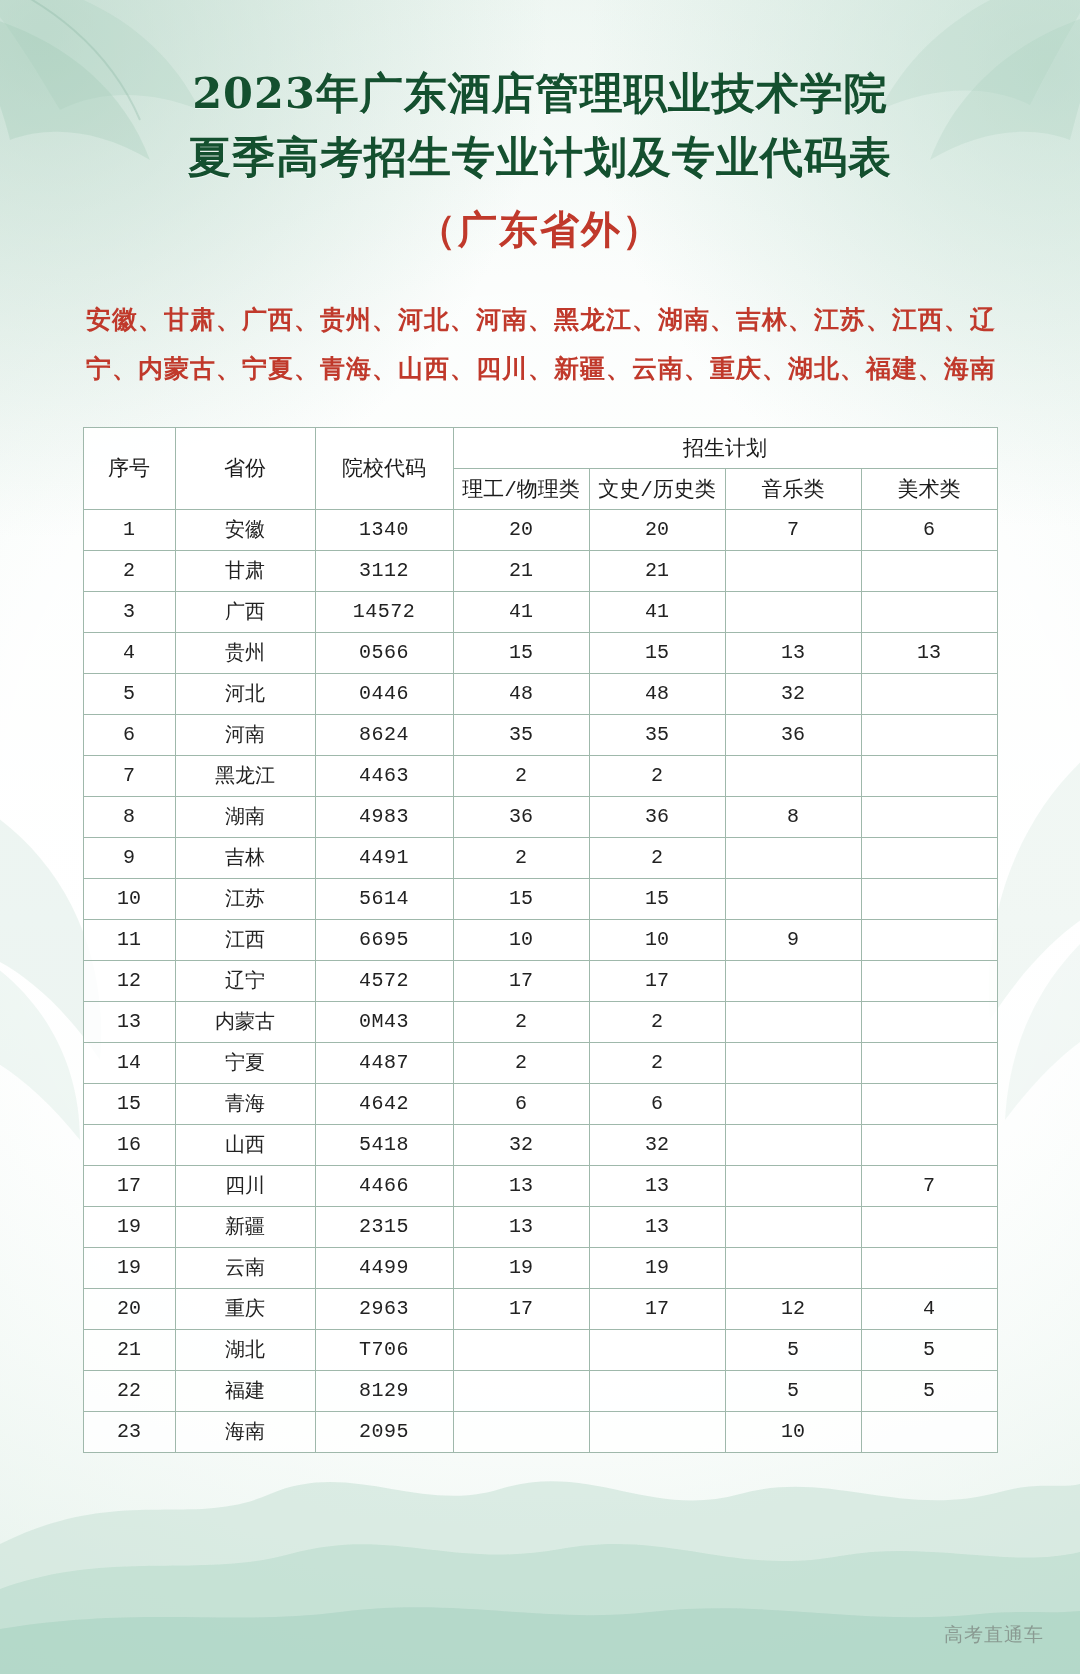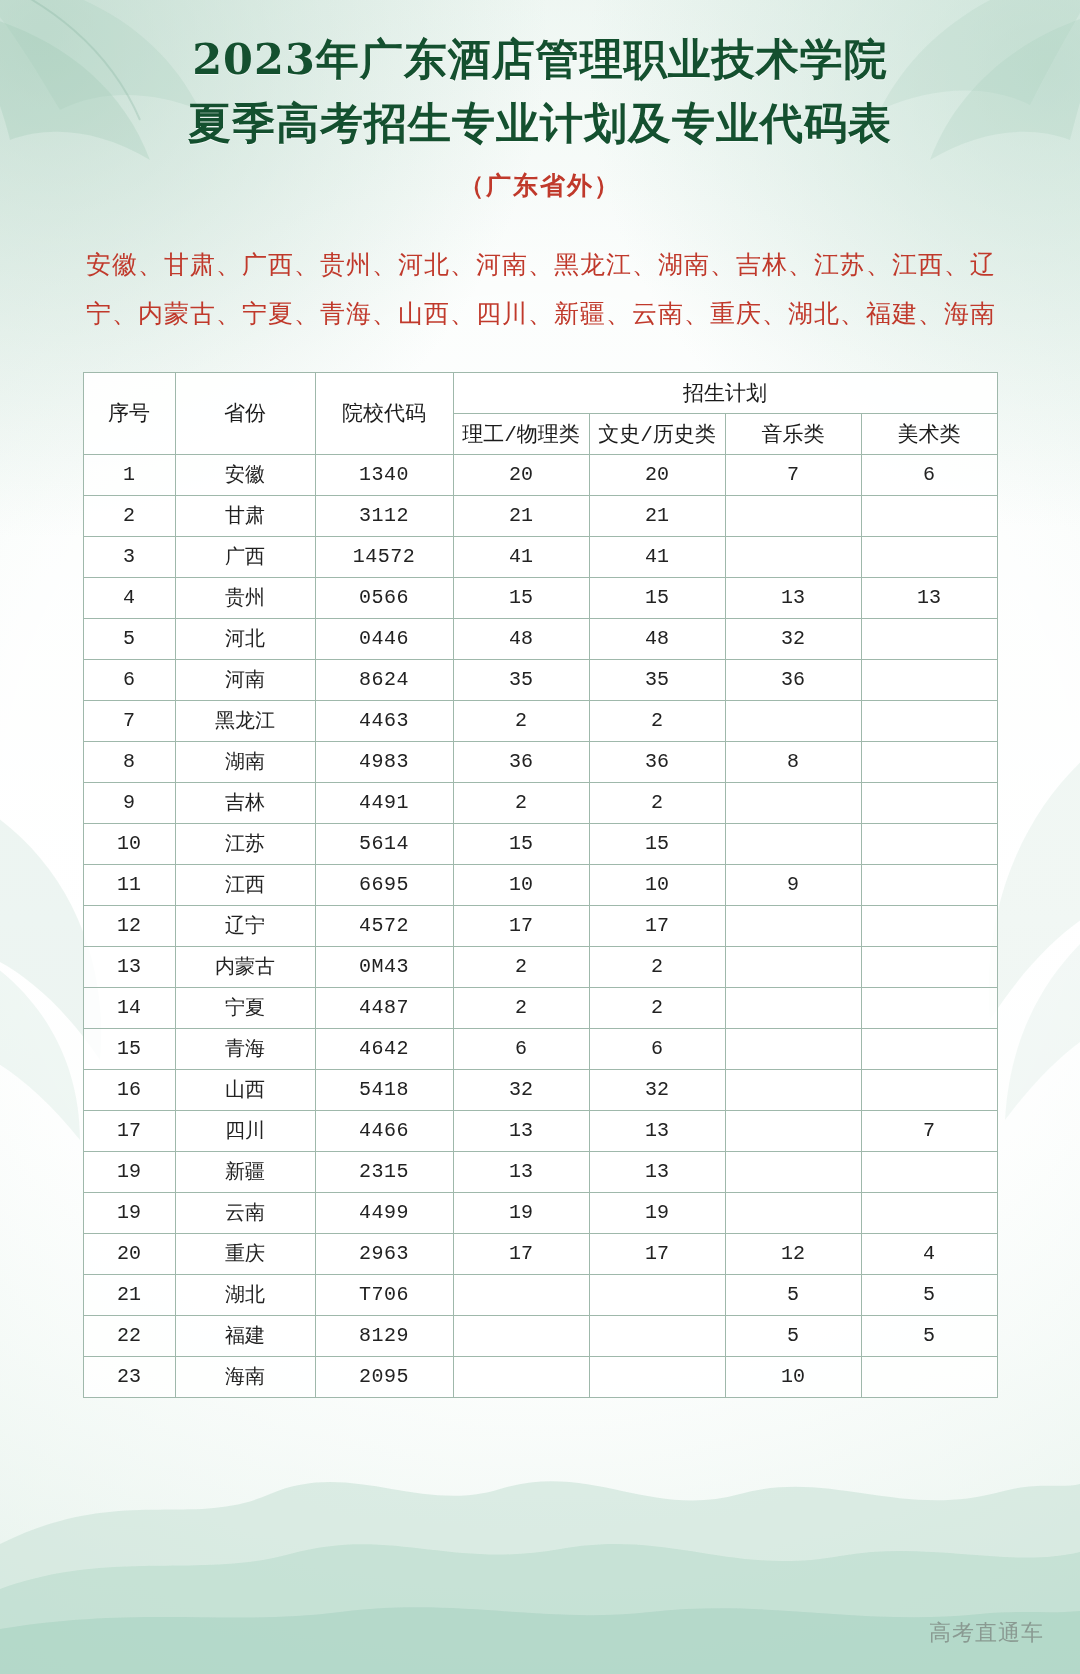--- a/index.html
+++ b/index.html
@@ -56,46 +56,46 @@
     opacity: 0.32;
   }
 
   .content {
     position: relative;
     z-index: 5;
     padding: 0 56px;
   }
 
   .title-block {
-    padding-top: 28px;
+    padding-top: 62px;
     text-align: center;
   }
   .title-line {
     font-family: "DejaVu Serif", "Liberation Serif", serif;
     font-weight: bold;
     font-size: 43px;
     letter-spacing: 1px;
     color: #14502f;
     line-height: 1.48;
     text-shadow: 0 1px 0 rgba(255,255,255,0.6);
   }
   .subtitle {
     margin-top: 14px;
     font-family: "DejaVu Serif", "Liberation Serif", serif;
     font-weight: bold;
-    font-size: 25px;
+    font-size: 39px;
     color: #c0392b;
     letter-spacing: 2px;
   }
 
   .province-list {
     margin: 38px 18px 0 18px;
     text-align: left;
     color: #c0392b;
-    font-weight: normal;
+    font-weight: bold;
     font-size: 25px;
     line-height: 1.95;
     letter-spacing: 1px;
     padding-left: 12px;
   }
 
   table.plan {
     margin: 34px auto 0 auto;
     border-collapse: collapse;
     width: 914px;
@@ -126,21 +126,21 @@
 
   td.idx { color: #333; }
   td.prov { color: #111; }
   td.code { color: #111; letter-spacing: 0.5px; }
   td.num { color: #111; }
 
   .watermark {
     position: absolute;
     right: 36px;
     bottom: 26px;
-    font-size: 22px;
+    font-size: 19px;
     color: #8a9a92;
     letter-spacing: 1px;
     z-index: 6;
   }
 </style>
 </head>
 <body>
 
 <div class="bg-base"></div>
 

